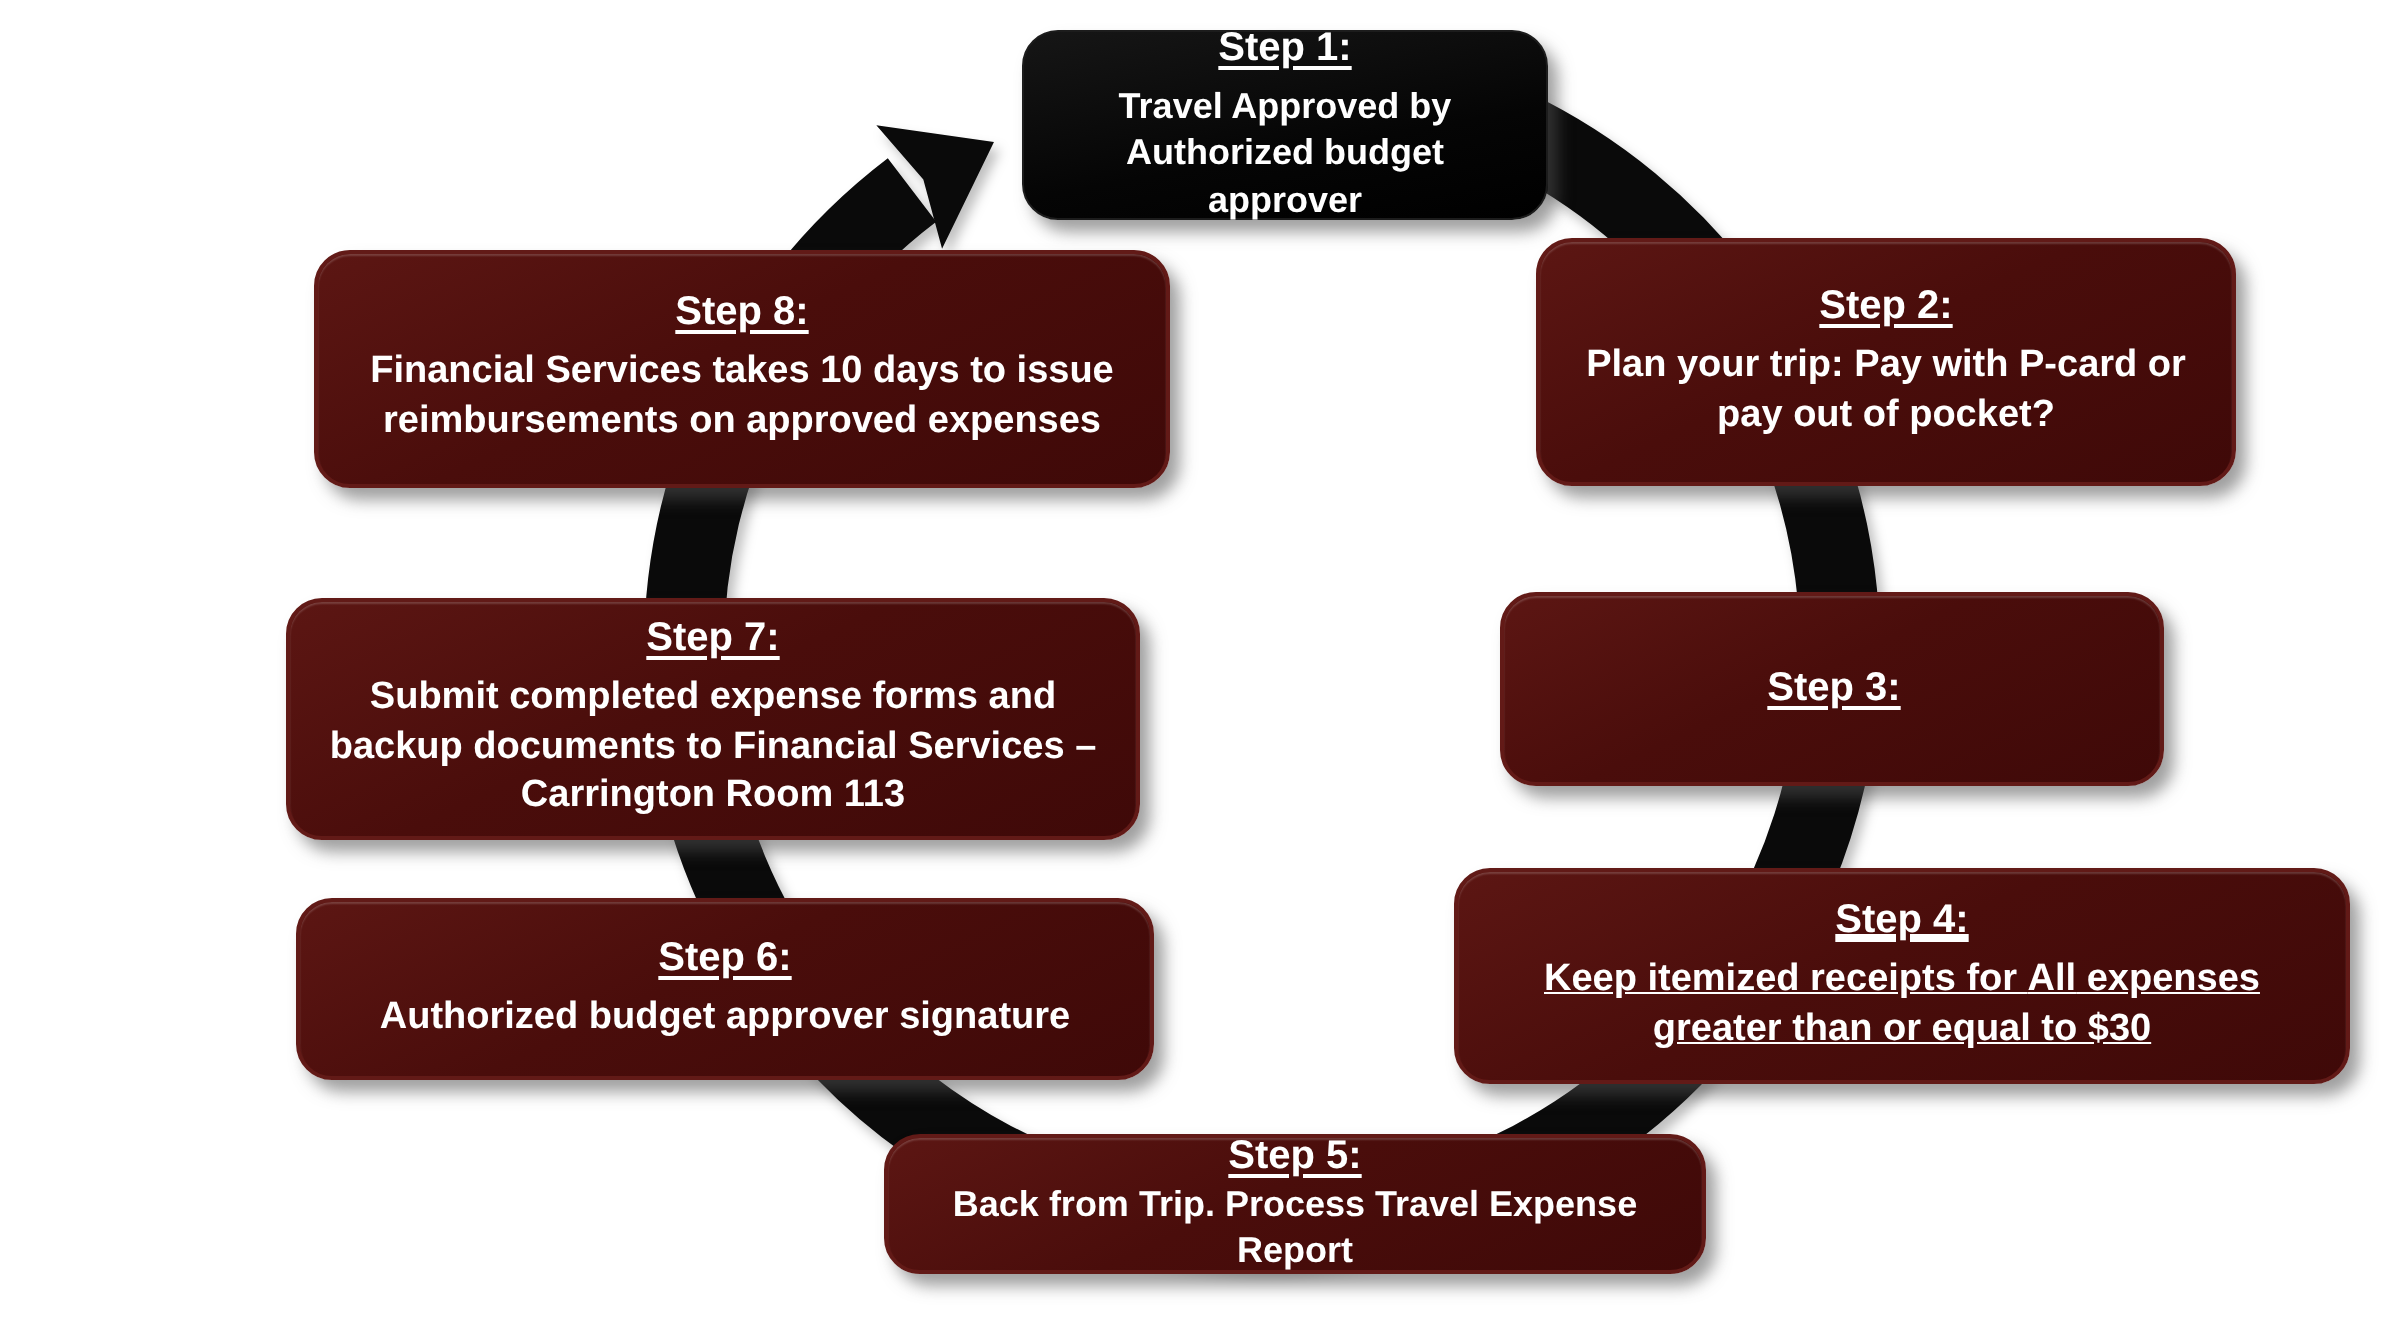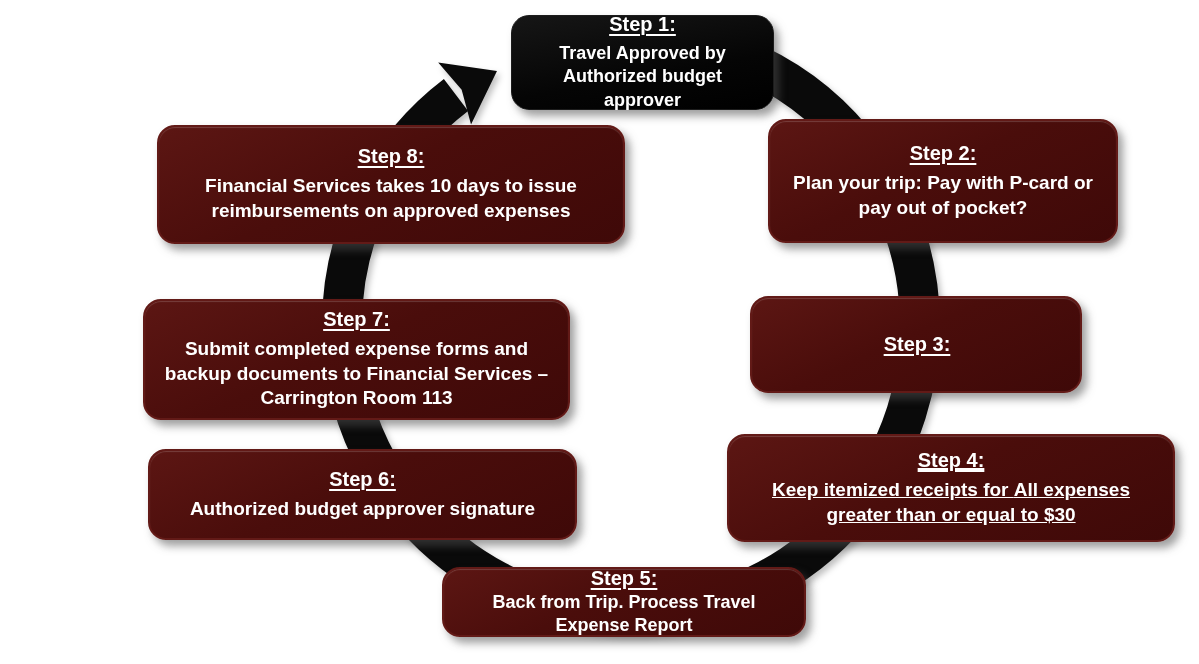--- a/index.html
+++ b/index.html
@@ -60,25 +60,25 @@
     line-height: 1.3;
   }
   .box-body b { font-weight: 800; }
 
   
   .s1 { left: 511px; top: 15px;  width: 263px; height: 95px;  }
   .s1 .box-body { font-size: 18px; }
   .s2 { left: 768px; top: 119px; width: 350px; height: 124px; }
   .s3 { left: 750px; top: 296px; width: 332px; height: 97px; padding-left: 16px;  }
   .s4 { left: 727px; top: 434px; width: 448px; height: 108px; text-decoration: underline; }
-  .s5 { left: 442px; top: 567px; width: 364px; height: 70px; gap: 1px; padding: 4px 10px; }
+  .s5 { left: 442px; top: 567px; width: 411px; height: 70px; gap: 1px; padding: 4px 10px; }
   .s5 .box-body { font-size: 18px; }
   .s6 { left: 148px; top: 449px; width: 429px; height: 91px;  }
   .s7 { left: 143px; top: 283px; width: 427px; height: 121px; margin-top: 16px; }
-  .s8 { left: 157px; top: 125px; width: 468px; height: 119px; }
+  .s8 { left: 157px; top: 125px; width: 428px; height: 119px; }
 </style>
 </head>
 <body>
 
 <div class="stage">
 
   <svg class="ring-svg" width="1199" height="664" viewBox="0 0 1199 664">
     <path d="M 632 36 A 289 289 0 1 1 456 95" fill="none" stroke="#0a0a0a" stroke-width="40"></path>
     <polygon points="0,-35 48,0 0,35 8,0" transform="translate(454.6 93.5) rotate(-28)" fill="#0a0a0a"></polygon>
   </svg>

